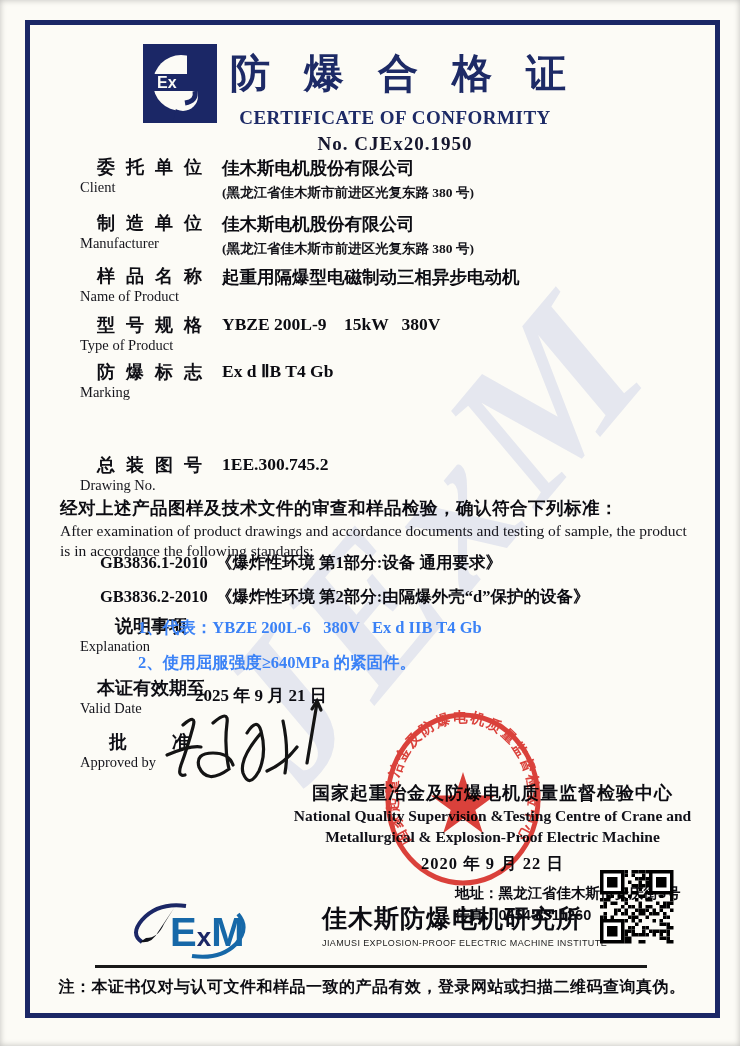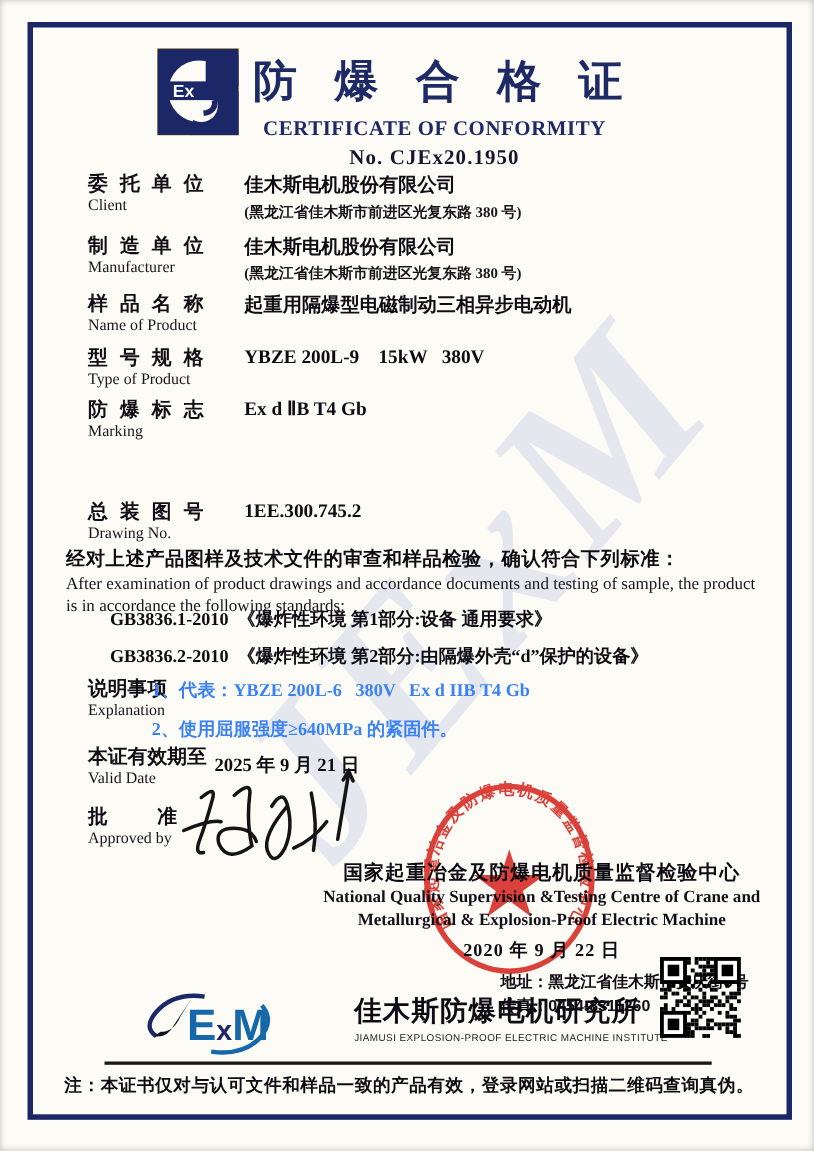--- a/index.html
+++ b/index.html
@@ -16,21 +16,21 @@
   .logo{position:absolute;left:143px;top:44px;width:74px;height:79px;background:#eab308;}
   .logo svg{display:block}
   .titleblock{position:absolute;left:230px;top:46px;width:330px;text-align:center;}
   .title{font-size:40px;font-weight:bold;color:#1d2a66;letter-spacing:12px;white-space:nowrap;}
   .subtitle{font-size:19px;font-weight:bold;color:#1d2a66;margin-top:6px;letter-spacing:.5px;white-space:nowrap;}
   .certno{font-size:19px;font-weight:bold;color:#15162e;margin-top:4px;letter-spacing:1px;}
   
   .frow{position:absolute;left:80px;display:flex;}
   .flabel{width:142px;flex:none;}
   .flabel .cn{font-size:18px;font-weight:bold;color:#0e0e14;letter-spacing:3px;
-              font-family:"Liberation Sans",sans-serif;white-space:nowrap;}
+              font-family:"Liberation Sans",sans-serif;white-space:nowrap;text-align:center;}
   .flabel .en{font-size:14.5px;color:#15151c;margin-top:0px;white-space:nowrap;}
   .fval{padding-top:1px;}
   .fval .v1{font-size:17.5px;font-weight:bold;white-space:pre;color:#0c0c12;}
   .fval .v2{font-size:13.5px;font-weight:bold;margin-top:4px;color:#14141a;}
   
   .statement{position:absolute;left:60px;top:496px;width:628px;}
   .statement .cn{font-size:17.5px;font-weight:bold;letter-spacing:.5px;
                  font-family:"Liberation Sans",sans-serif;color:#0c0c12;}
   .statement .en{font-size:15.5px;line-height:18px;margin-top:2px;color:#15151c;}
   .std{position:absolute;left:100px;font-size:16.5px;font-weight:bold;color:#0c0c12;white-space:pre;}

